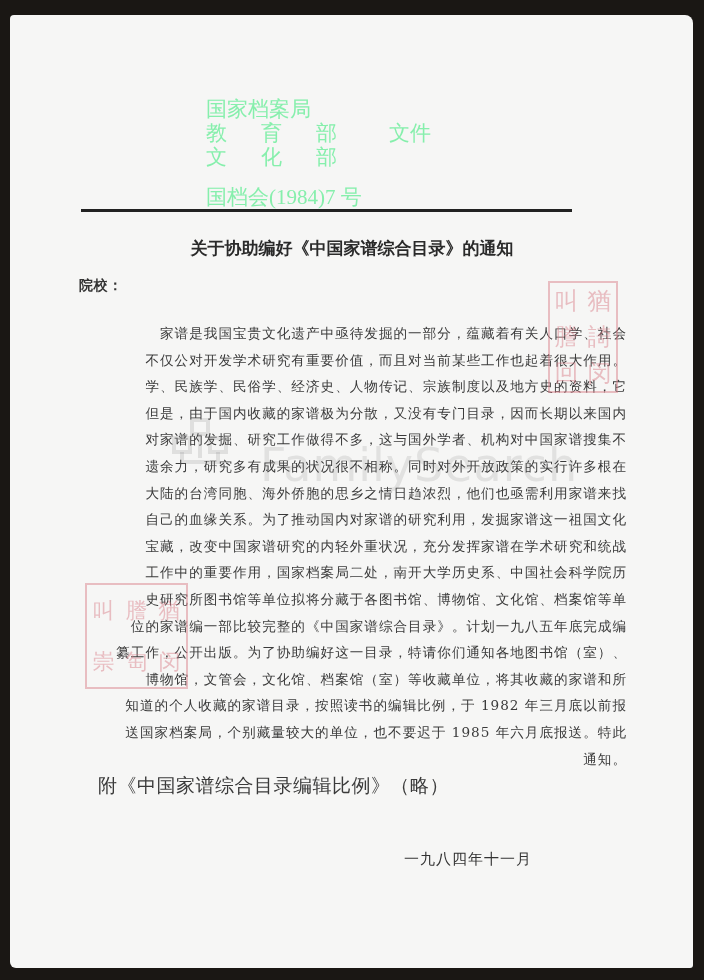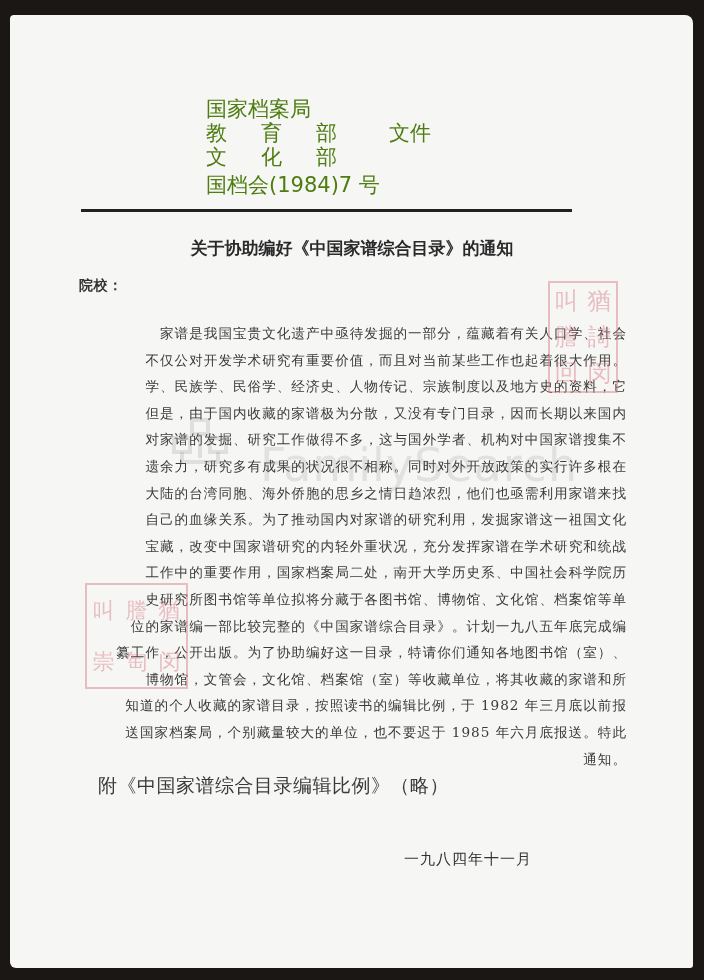--- a/index.html
+++ b/index.html
@@ -15,27 +15,27 @@
     left: 10px; top: 15px;
     width: 683px; height: 953px;
     background: #f6f6f5;
     border-radius: 4px 8px 3px 6px;
   }
   .header {
     position: absolute;
     left: 206px; top: 97px;
     font-family: "DejaVu Sans", "Liberation Sans", sans-serif;
     font-size: 21px;
-    color: #4d7c0f;
+    color: #86efac;
     line-height: 24px;
   }
   .header .row { display: flex; white-space: nowrap; }
   .header .spaced span { display: inline-block; width: 55px; }
   .header .wen { margin-left: 18px; }
-  .header .docno { margin-top: 4px; }
+  .header .docno { margin-top: 16px; font-family: Liberation Serif, serif; }
   .rule {
     position: absolute;
     left: 81px; top: 209px;
     width: 491px; height: 3px;
     background: #222;
   }
   .title {
     position: absolute;
     left: 0; top: 237px; width: 704px;
     text-align: center;

